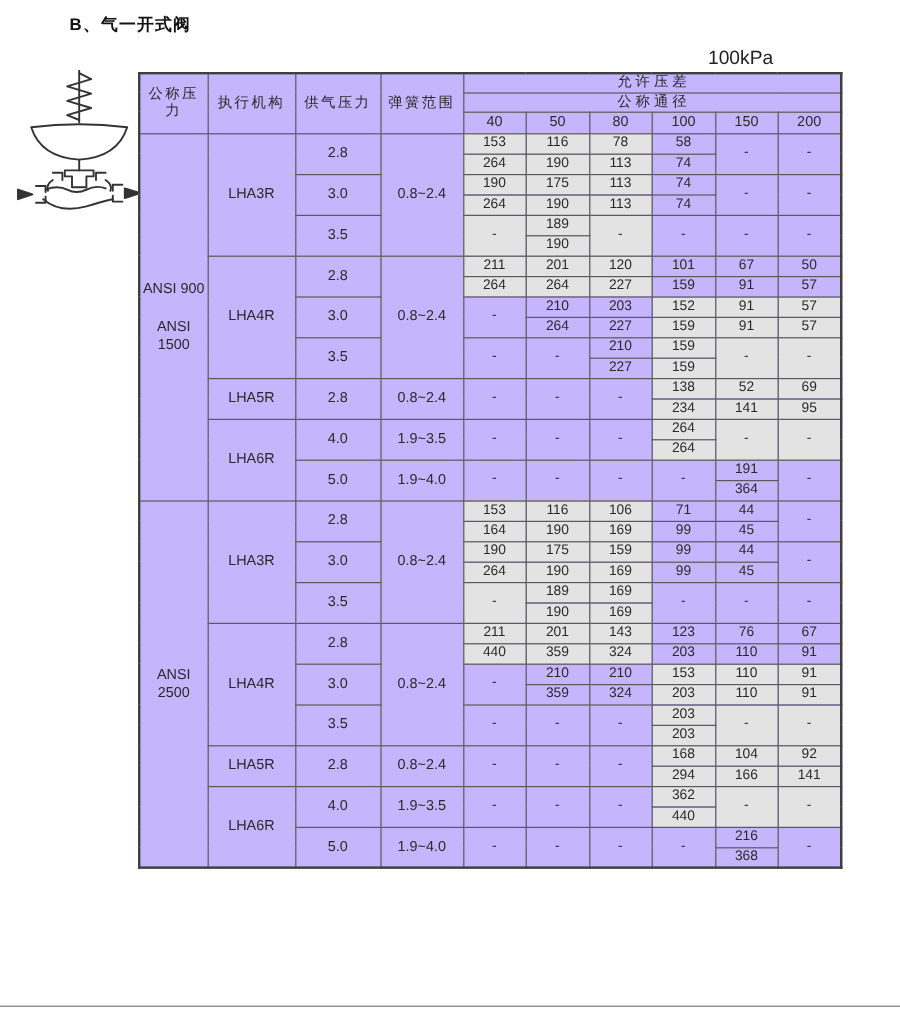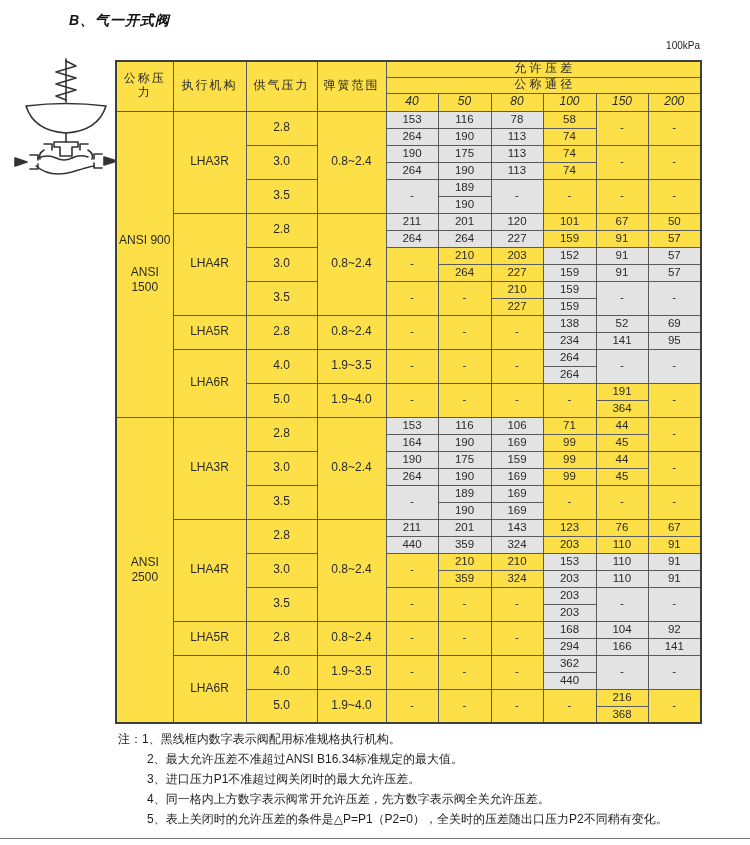--- a/index.html
+++ b/index.html
@@ -2,41 +2,41 @@
 <html><head>
 <meta charset="utf-8">
 <style>
   html,body{margin:0;padding:0;}
   body{
     width:750px;height:845px;background:#ffffff;position:relative;
     font-family:"Liberation Sans","DejaVu Sans",sans-serif;color:#222;
   }
   .page{position:absolute;inset:0;}
   .title{
-    position:absolute;left:69px;top:12px;font-size:14px;font-weight:bold;
-    letter-spacing:1px;color:#111;font-style:italic;
+    position:absolute;left:58px;top:12px;font-size:14px;font-weight:bold;
+    letter-spacing:1px;color:#111;
   }
   .unit{
-    position:absolute;left:590px;top:40px;width:110px;text-align:right;
-    font-size:10px;color:#222;
+    position:absolute;left:590px;top:40px;width:110px;text-align:left;
+    font-size:16px;color:#222;
   }
   .valve-icon{position:absolute;left:14px;top:58px;}
   table.main{
     position:absolute;left:115px;top:60px;border-collapse:collapse;
-    table-layout:fixed;width:585px;border:2px solid #3f3f3f;background:#fde047;
+    table-layout:fixed;width:585px;border:2px solid #3f3f3f;background:#c4b5fd;
   }
   .main th,.main td{
     border:1px solid #5a5a5a;font-weight:normal;text-align:center;
     vertical-align:middle;font-size:11.5px;line-height:1.15;padding:0;
     color:#2a2a2a;overflow:hidden;
   }
   .main thead th{font-size:12px;}
   .main thead tr.h1{height:16px;}
   .main thead tr.h2{height:16px;margin-top:29px;}
-  .main thead tr.h3{height:18px;font-style:italic;}
+  .main thead tr.h3{height:18px;}
   .main tbody tr{height:17px;}
   .main td.shade{background:#e3e3e3;}
   .main tr.sub-row td{border-top:1px solid #9a9a9a;}
   .main td.left-cell{font-size:12px;text-align:center;}
   .cls-line{line-height:15px;}
   .cls-line + .cls-line{margin-top:17px;}
   .sp{letter-spacing:2px;}
   .notes{
     position:absolute;left:118px;top:729px;font-size:12px;line-height:20px;
     white-space:nowrap;color:#1e1e1e;
@@ -386,22 +386,15 @@
           <td rowspan="2">-</td>
           <td>216</td>
           <td rowspan="2">-</td>
         </tr>
         <tr class="sub-row">
           <td>368</td>
         </tr>
       </tbody>
   </table>
 
-  <div class="notes" id="notes">
-      <div class="note-line"><span>注：</span><span>1、黑线框内数字表示阀配用标准规格执行机构。</span></div>
-      <div class="note-line cont">2、最大允许压差不准超过ANSI B16.34标准规定的最大值。</div>
-      <div class="note-line cont">3、进口压力P1不准超过阀关闭时的最大允许压差。</div>
-      <div class="note-line cont">4、同一格内上方数字表示阀常开允许压差，先方数字表示阀全关允许压差。</div>
-      <div class="note-line cont">5、表上关闭时的允许压差的条件是△P=P1（P2=0），全关时的压差随出口压力P2不同稍有变化。</div>
-    </div>
 
   <div class="bottom-rule"></div>
 </div>
 
 </body></html>

